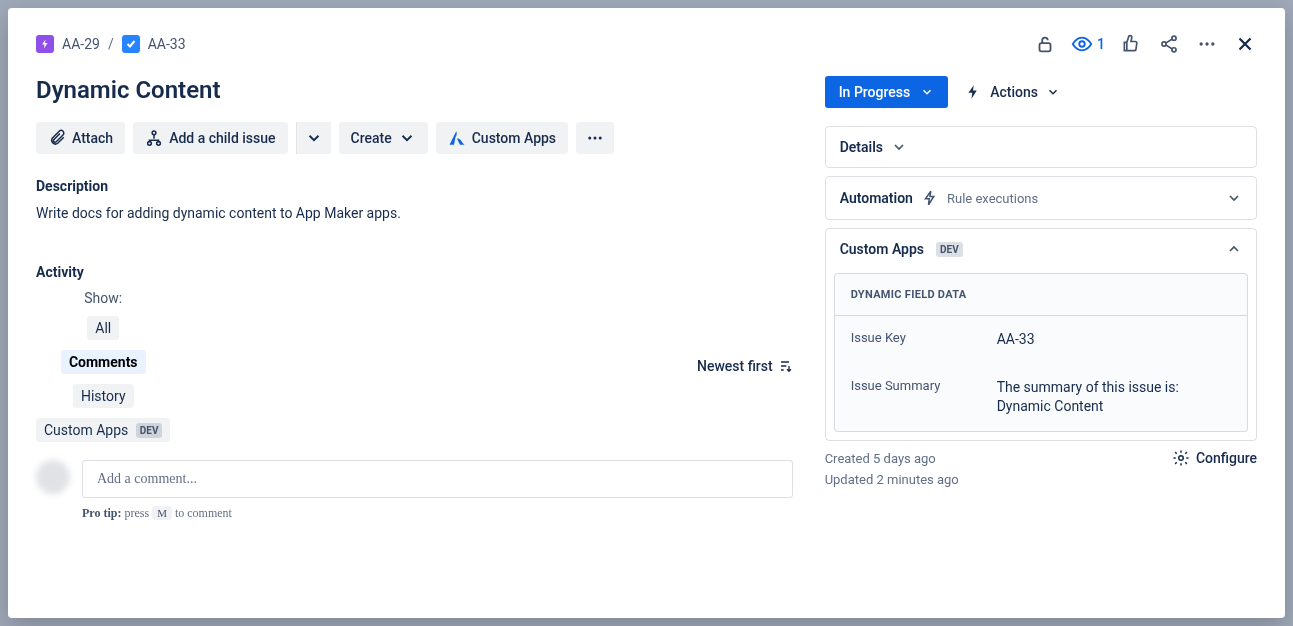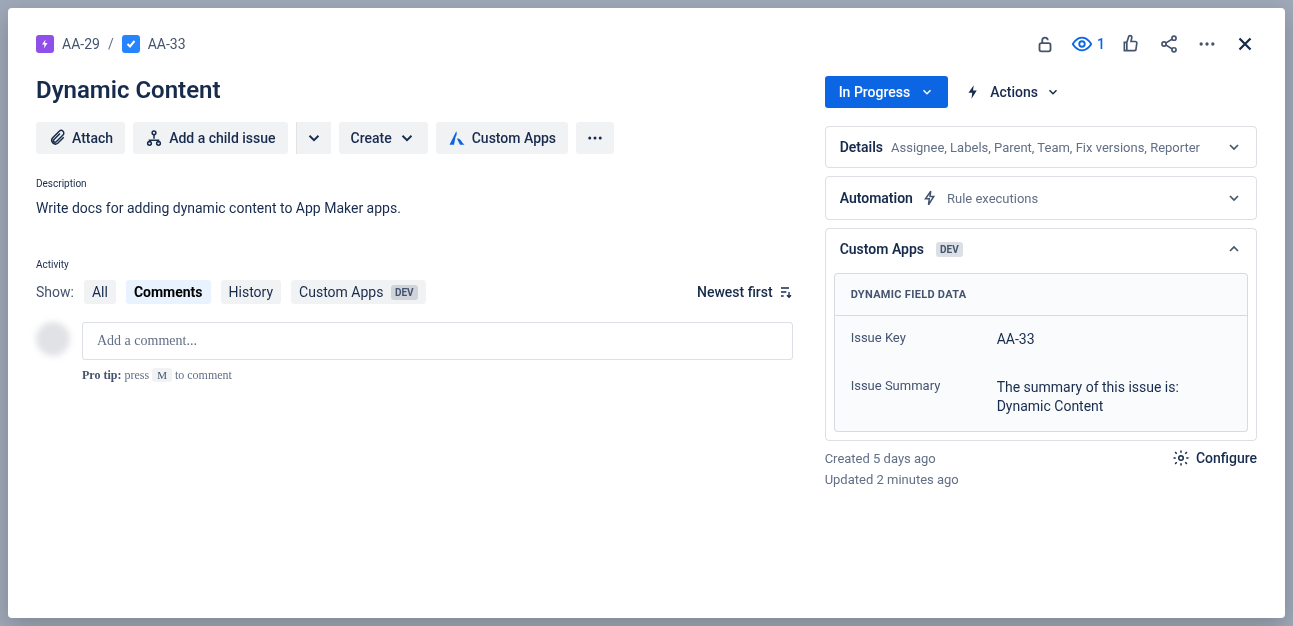--- a/index.html
+++ b/index.html
@@ -114,39 +114,40 @@
   .btn svg { width: 18px; height: 18px; }
   .btn-split {
     display: flex;
   }
   .btn-split .btn:first-child { border-top-right-radius: 0; border-bottom-right-radius: 0; }
   .btn-split .btn.drop { border-top-left-radius: 0; border-bottom-left-radius: 0; padding: 7px 8px; border-left: 1px solid rgba(0,0,0,0.06);}
   .btn-icon-only { padding: 7px 10px; }
   .btn .atlassian { color: #0C66E4; }
 
   .section-head {
-    font-weight: 400;
-    font-size: 10px;
+    font-weight: 700;
+    font-size: 14px;
     color: #172B4D;
     margin-bottom: 10px;
   }
   .desc-text { color: #172B4D; font-size: 14px; margin-bottom: 40px; line-height: 1.4;}
 
   .activity-row {
     display: flex;
     justify-content: space-between;
     align-items: center;
     margin-top: 8px;
   }
   .activity-left {
     display: flex;
     align-items: center;
     gap: 10px;
     font-size: 14px;
     color: #44546F;
+    flex-direction: column;
   }
   .tab {
     background: #091E420F;
     padding: 4px 8px;
     border-radius: 3px;
     color: #172B4D;
     cursor: pointer;
     font-size: 14px;
   }
   .tab.active {
@@ -457,21 +458,20 @@
           <span>Actions</span>
           <svg viewBox="0 0 24 24" width="14" height="14" fill="none" stroke="currentColor" stroke-width="2.5">
               <path d="M6 9 l6 6 6-6"></path>
             </svg>
         </div>
       </div>
 
       <div class="panel">
         <div class="panel-head">
           <span class="label">Details</span>
-          <span class="sub">Assignee, Labels, Parent, Team, Fix versions, Reporter</span>
           <span class="chev">
               <svg viewBox="0 0 24 24" fill="none" stroke="currentColor" stroke-width="2.5">
                 <path d="M6 9 l6 6 6-6"></path>
               </svg>
             </span>
         </div>
       </div>
 
       <div class="panel">
         <div class="panel-head">

